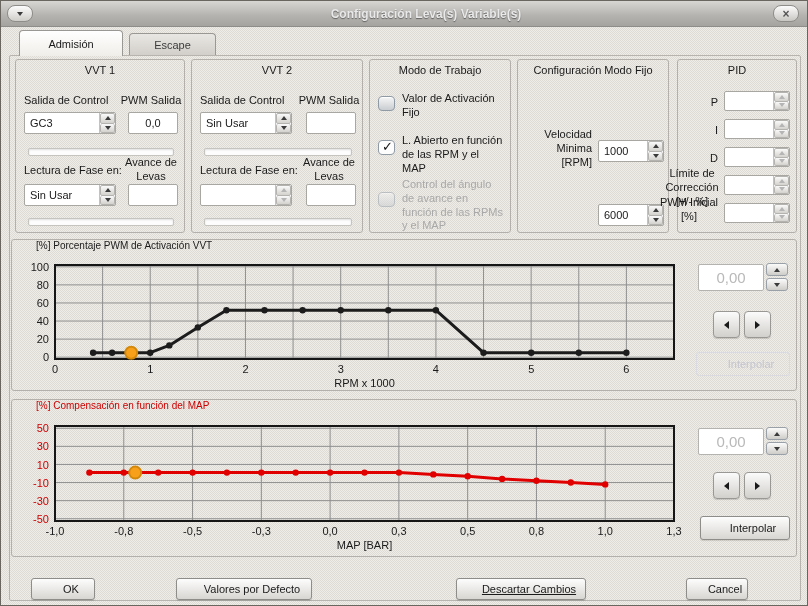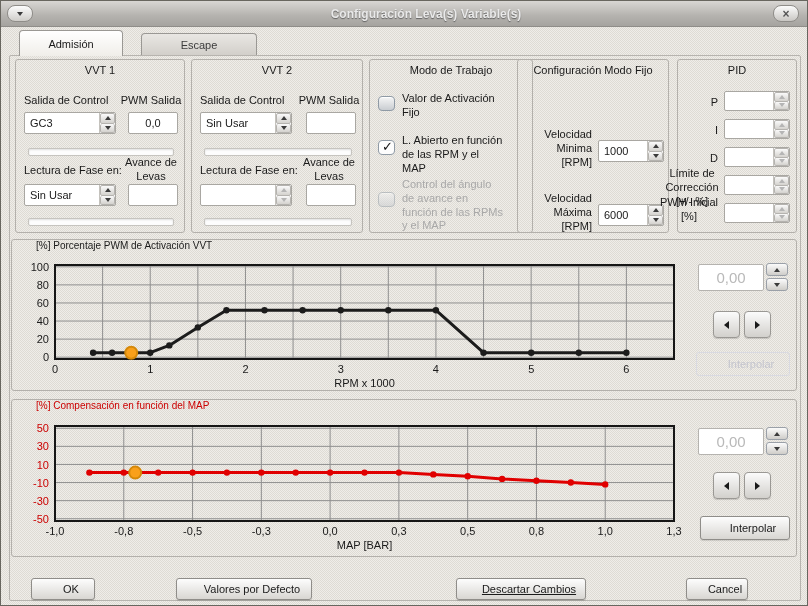--- a/index.html
+++ b/index.html
@@ -29,21 +29,21 @@
     display:flex;align-items:center;justify-content:center;
     color:#555;font-weight:bold;font-size:12px;line-height:1;
   }
   
   .tabbar{position:absolute;left:8px;top:29px;height:25px;z-index:3;}
   .tab{
     position:absolute;top:0;height:25px;border:1px solid #9a9894;border-bottom:none;
     border-radius:4px 4px 0 0;display:flex;align-items:center;justify-content:center;
   }
   .tab-active{left:10px;width:104px;background:linear-gradient(#ffffff,#f0eee9);z-index:4;height:26px;}
-  .tab-inactive{left:132px;width:116px;top:3px;height:22px;background:linear-gradient(#e9e7e3,#d2cfca);color:#3c3c3c;}
+  .tab-inactive{left:120px;width:87px;top:3px;height:22px;background:linear-gradient(#e9e7e3,#d2cfca);color:#3c3c3c;}
   .panel{
     position:absolute;left:8px;top:54px;width:792px;height:546px;
     border:1px solid #b7b4af;border-radius:2px;background:transparent;
   }
   
   .gbox{position:absolute;border:1px solid #b3b0ab;border-radius:3px;}
   .gbox-title{position:absolute;top:4px;left:0;right:0;text-align:center;color:#1a1a1a;}
   .lbl{position:absolute;line-height:1.25;}
   .lbl-r{text-align:right;}
   .lbl-c{text-align:center;}
@@ -192,21 +192,21 @@
             <i class="tri tri-down"></i>
           </span>
       </span>
     </div>
     <div class="field" style="left:114px;top:124px;width:50px;">
       <span></span>
     </div>
     <div class="hbar" style="left:12px;top:158px;width:148px;"></div>
   </div>
 
-  <div class="gbox" style="left:368px;top:58px;width:164px;height:174px;">
+  <div class="gbox" style="left:368px;top:58px;width:142px;height:174px;">
     <div class="gbox-title">Modo de Trabajo</div>
     <div class="cb" style="left:8px;top:36px;"></div>
     <div class="lbl" style="left:32px;top:32px;width:102px;">Valor de Activación Fijo</div>
     <div class="cb cb-checked" style="left:8px;top:80px;"></div>
     <div class="lbl" style="left:32px;top:74px;width:102px;">L. Abierto en función de las RPM y el MAP</div>
     <div class="cb cb-dis" style="left:8px;top:132px;"></div>
     <div class="lbl dis" style="left:32px;top:118px;width:104px;">Control del ángulo de avance en función de las RPMs y el MAP</div>
   </div>
 
   <div class="gbox" style="left:516px;top:58px;width:152px;height:174px;">
@@ -216,21 +216,20 @@
       <span class="val">1000</span>
       <span class="spinbtns">
         <span class="sbtn">
             <i class="tri tri-up"></i>
           </span>
         <span class="sbtn">
             <i class="tri tri-down"></i>
           </span>
       </span>
     </div>
-    <div class="lbl lbl-r" style="left:8px;top:132px;width:66px;">Velocidad Máxima [RPM]</div>
     <div class="combo" style="left:80px;top:144px;width:66px;">
       <span class="val">6000</span>
       <span class="spinbtns">
         <span class="sbtn">
             <i class="tri tri-up"></i>
           </span>
         <span class="sbtn">
             <i class="tri tri-down"></i>
           </span>
       </span>

